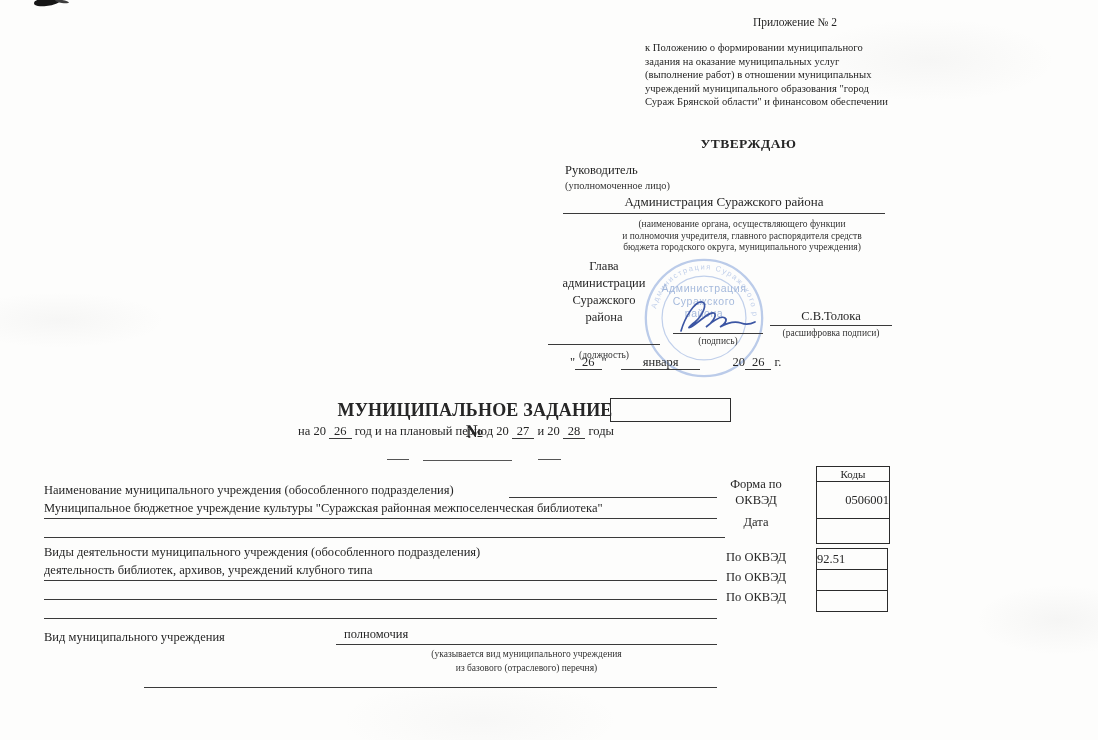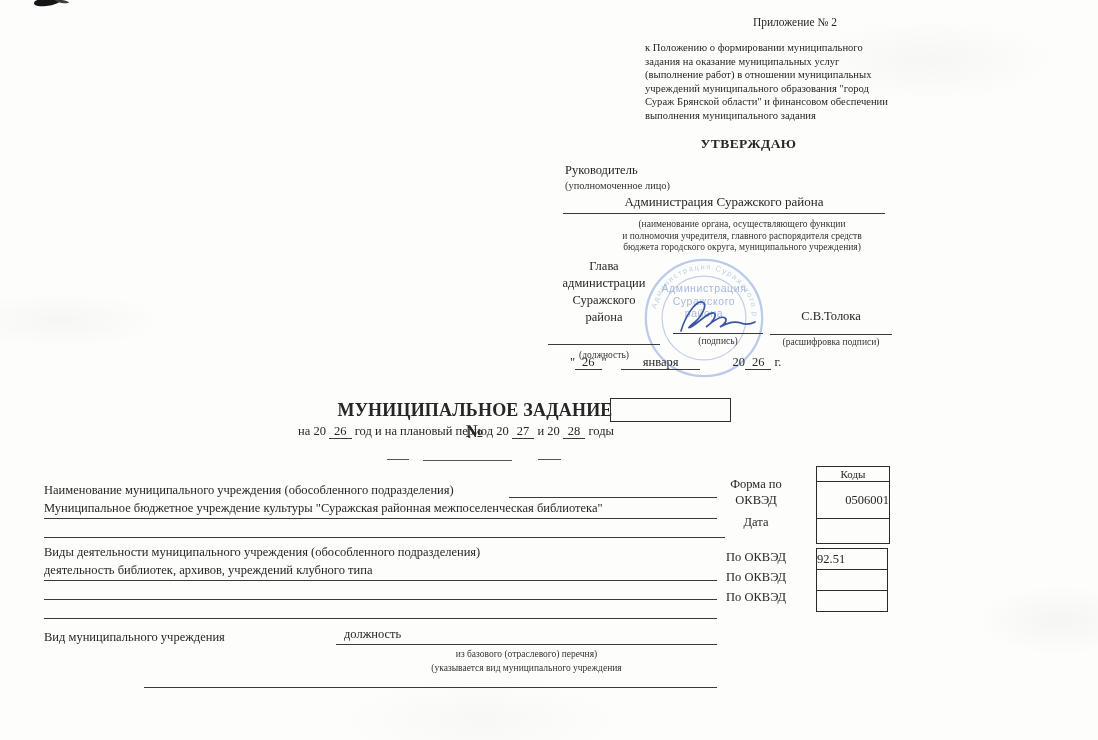--- a/index.html
+++ b/index.html
@@ -28,21 +28,21 @@
   .head-label{left:565px;top:163px;font-size:12.5px;text-align:center;}
   .head-note{left:565px;top:180px;font-size:10.4px;}
   .org-name{left:563px;top:194px;width:322px;text-align:center;font-size:13px;border-bottom:1.4px solid #3a3a3a;padding-bottom:3px;}
   .org-note{left:558px;top:219px;width:368px;}
   .pos-col{left:548px;top:258px;width:112px;text-align:center;font-size:12.5px;line-height:17px;}
   .pos-line{border-bottom:1.4px solid #3a3a3a;padding-bottom:18px;}
   .sig-col{left:673px;top:291px;width:90px;text-align:center;}
   .sig-line{height:42px;border-bottom:1.4px solid #3a3a3a;position:relative;}
   .sig-line svg{position:absolute;left:2px;bottom:-4px;}
   .name-col{left:770px;top:309px;width:122px;text-align:center;font-size:12.5px;}
-  .name-line{border-bottom:1.4px solid #3a3a3a;padding-bottom:10px;}
+  .name-line{border-bottom:1.4px solid #3a3a3a;padding-bottom:1px;}
   .cap{font-size:9.5px;color:#333;margin-top:2px;}
   .date-row{left:570px;top:355px;font-size:12.5px;}
   .date-row .u{border-bottom:1.3px solid #3a3a3a;padding:0 7px;}
   .date-row .um{border-bottom:1.3px solid #3a3a3a;padding:0 22px;margin:0 14px;}
   .date-row .gap{display:inline-block;width:18px;}
   
   .stamp{left:642px;top:256px;width:124px;height:124px;opacity:.62;}
   .stamp-center{position:absolute;left:0;top:26px;width:100%;text-align:center;font-size:10.5px;line-height:12.5px;color:#6f90c8;letter-spacing:.6px;font-family:"Liberation Sans",sans-serif;}
   
   .mz-title{left:337px;top:400px;width:276px;text-align:center;font-weight:bold;font-size:18px;letter-spacing:.2px;}
@@ -101,21 +101,20 @@
     </div>
   </div>
 
   <div class="abs appendix-title">Приложение № 2</div>
   <div class="abs appendix-note">
     <div>к Положению о формировании муниципального</div>
     <div>задания на оказание муниципальных услуг</div>
     <div>(выполнение работ) в отношении муниципальных</div>
     <div>учреждений муниципального образования "город</div>
     <div>Сураж Брянской области" и финансовом обеспечении</div>
-    <div>выполнения муниципального задания</div>
   </div>
 
   <div class="abs approve-title">УТВЕРЖДАЮ</div>
   <div class="abs head-label">Руководитель</div>
   <div class="abs head-note small">(уполномоченное лицо)</div>
   <div class="abs org-name">Администрация Суражского района</div>
   <div class="abs org-note small ctr">
     <div>(наименование органа, осуществляющего функции</div>
     <div>и полномочия учредителя, главного распорядителя средств</div>
     <div>бюджета городского округа, муниципального учреждения)</div>
@@ -170,25 +169,25 @@
       <span class="fill"></span>
     </div>
     <div class="val">Муниципальное бюджетное учреждение культуры "Суражская районная межпоселенческая библиотека"</div>
     <div class="blank wide"></div>
     <div class="lbl2">Виды деятельности муниципального учреждения (обособленного подразделения)</div>
     <div class="val">деятельность библиотек, архивов, учреждений клубного типа</div>
     <div class="blank"></div>
     <div class="blank"></div>
     <div class="type-row">
       <span class="type-lbl">Вид муниципального учреждения</span>
-      <span class="type-val">должность</span>
+      <span class="type-val">полномочия</span>
     </div>
     <div class="type-note">
+      <div>(указывается вид муниципального учреждения</div>
       <div>из базового (отраслевого) перечня)</div>
-      <div>(указывается вид муниципального учреждения</div>
     </div>
     <div class="final-line"></div>
   </div>
 
   <div class="abs clabel" style="left:700px;top:477px;">Форма по</div>
   <div class="abs clabel" style="left:700px;top:493px;">ОКВЭД</div>
   <div class="abs clabel" style="left:700px;top:515px;">Дата</div>
 
   <div class="abs codes-box1">
     <div class="hdr">Коды</div>

